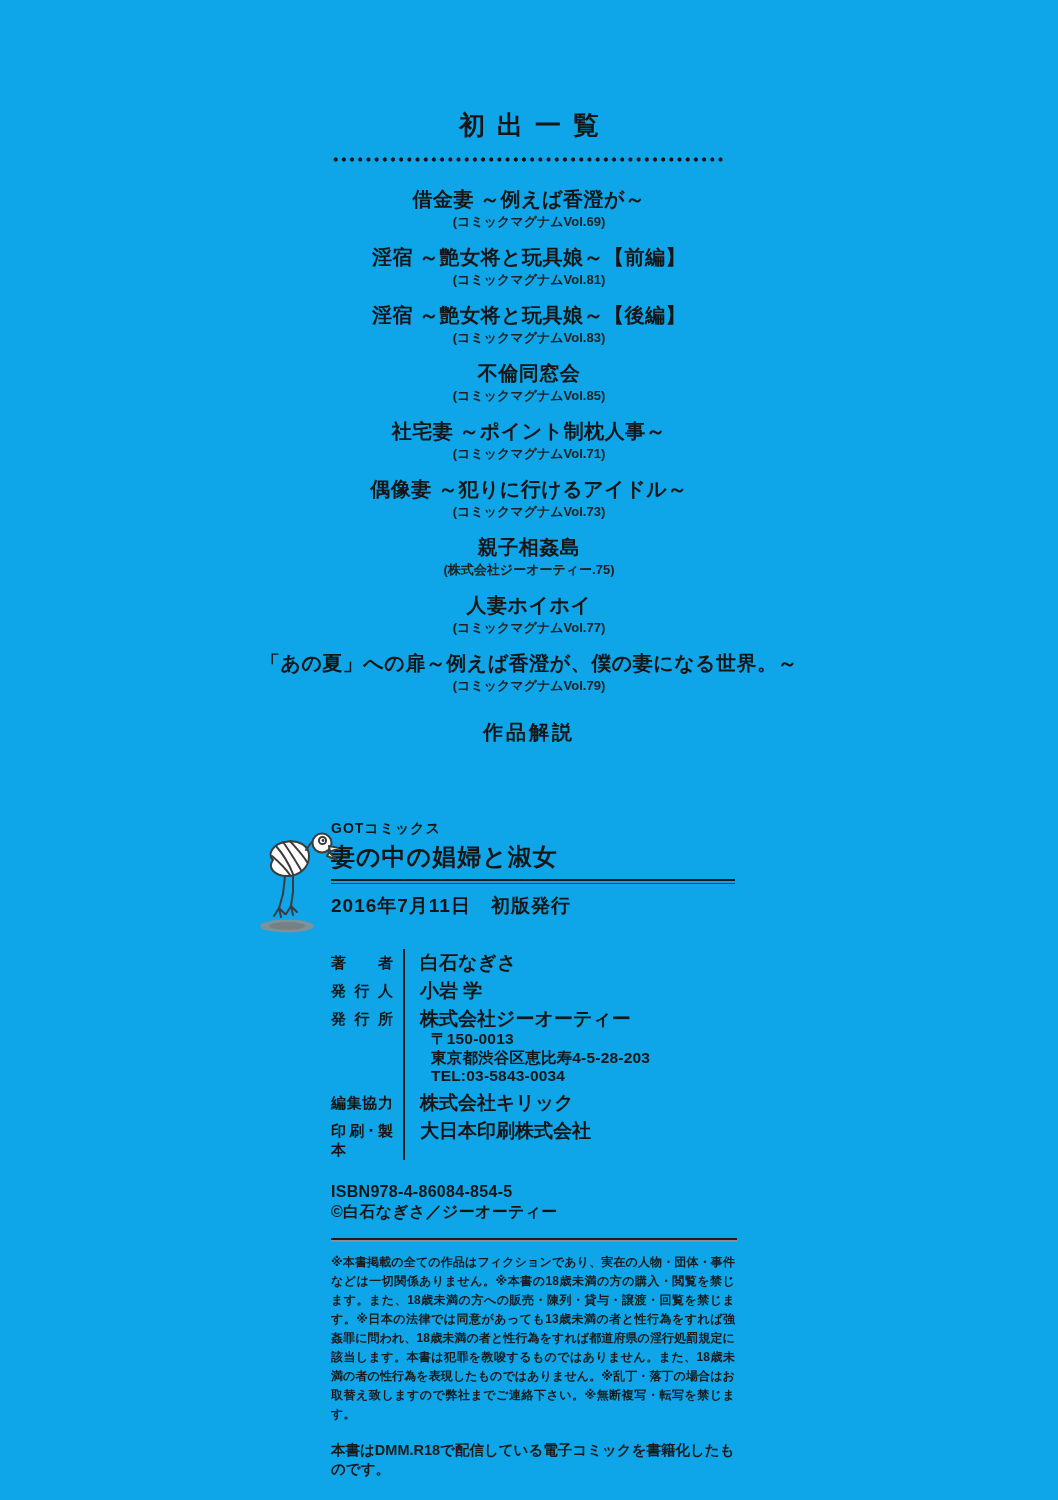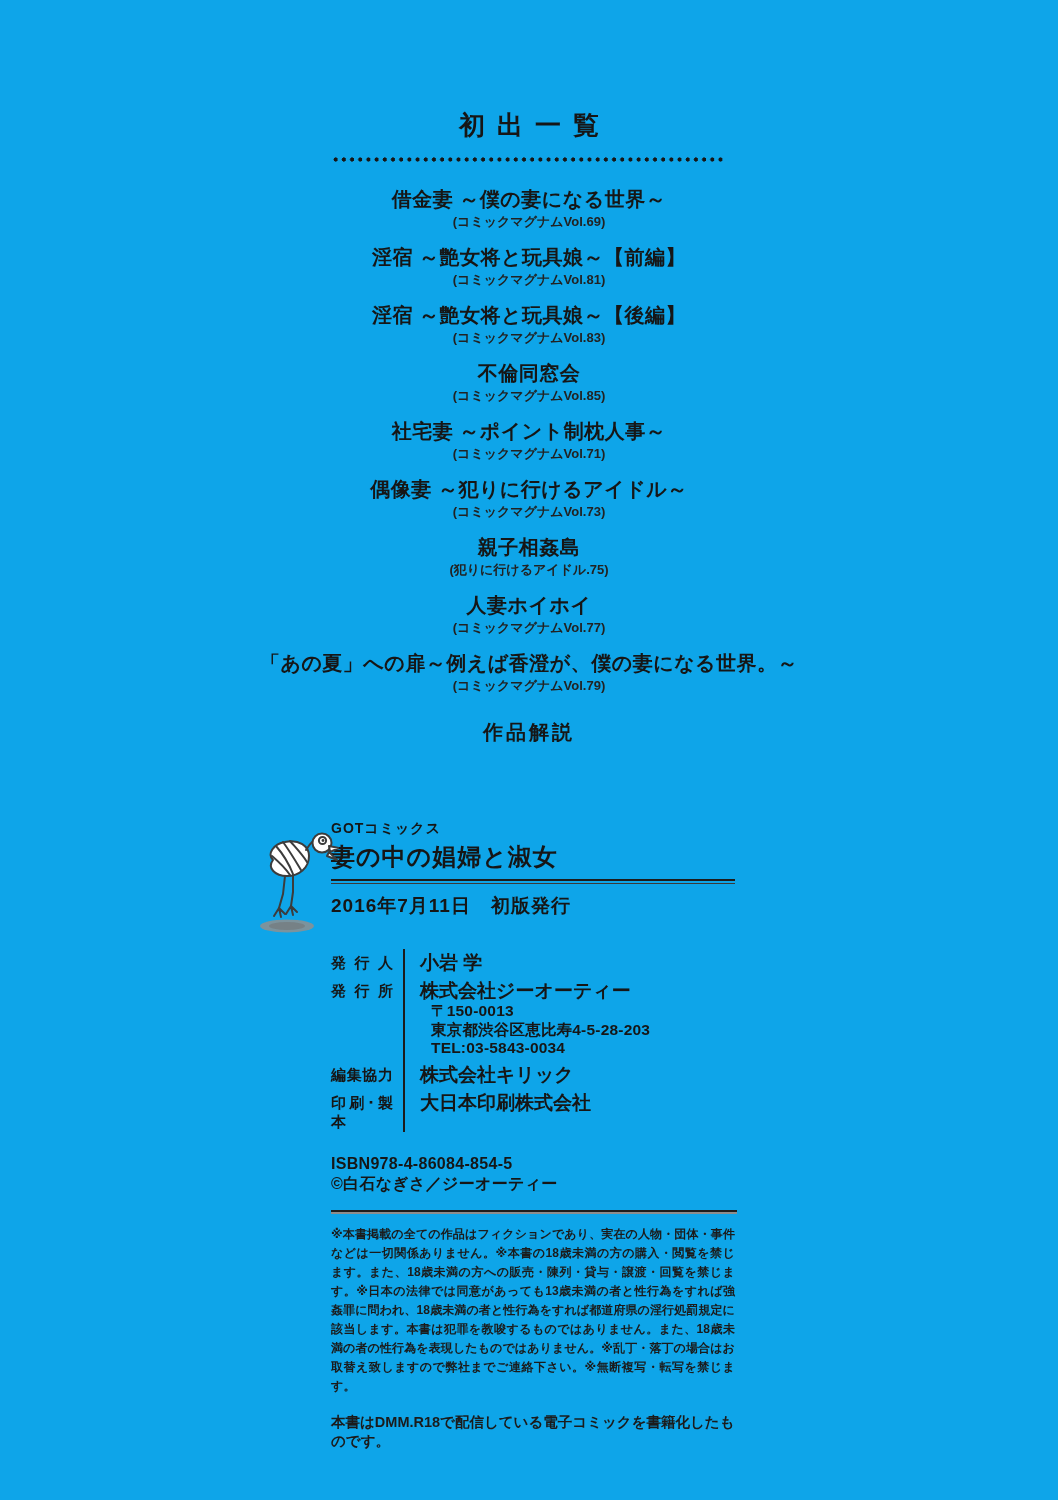--- a/index.html
+++ b/index.html
@@ -149,21 +149,21 @@
 </head>
 <body>
 
 <div class="page">
 
   <section class="works-section">
     <h1 class="works-title">初出一覧</h1>
     <div class="dotted-rule"></div>
 
     <div class="work">
-      <div class="work-title">借金妻 ～僕の妻になる世界～</div>
+      <div class="work-title">借金妻 ～例えば香澄が～</div>
       <div class="work-source">(コミックマグナムVol.69)</div>
     </div>
     <div class="work">
       <div class="work-title">淫宿 ～艶女将と玩具娘～【前編】</div>
       <div class="work-source">(コミックマグナムVol.81)</div>
     </div>
     <div class="work">
       <div class="work-title">淫宿 ～艶女将と玩具娘～【後編】</div>
       <div class="work-source">(コミックマグナムVol.83)</div>
     </div>
@@ -174,21 +174,21 @@
     <div class="work">
       <div class="work-title">社宅妻 ～ポイント制枕人事～</div>
       <div class="work-source">(コミックマグナムVol.71)</div>
     </div>
     <div class="work">
       <div class="work-title">偶像妻 ～犯りに行けるアイドル～</div>
       <div class="work-source">(コミックマグナムVol.73)</div>
     </div>
     <div class="work">
       <div class="work-title">親子相姦島</div>
-      <div class="work-source">(犯りに行けるアイドル.75)</div>
+      <div class="work-source">(株式会社ジーオーティー.75)</div>
     </div>
     <div class="work">
       <div class="work-title">人妻ホイホイ</div>
       <div class="work-source">(コミックマグナムVol.77)</div>
     </div>
     <div class="work">
       <div class="work-title">「あの夏」への扉～例えば香澄が、僕の妻になる世界。～</div>
       <div class="work-source">(コミックマグナムVol.79)</div>
     </div>
     <div class="work">
@@ -226,20 +226,24 @@
       </g>
     </svg>
 
     <div class="colophon-body">
       <div class="imprint-label">GOTコミックス</div>
       <div class="book-title">妻の中の娼婦と淑女</div>
       <div class="title-rule"></div>
       <div class="edition-line">2016年7月11日　初版発行</div>
 
       <div class="ctable">
+        <div class="crow">
+          <span class="clabel">著者</span>
+          <span class="cval">白石なぎさ</span>
+        </div>
         <div class="crow">
           <span class="clabel">発行人</span>
           <span class="cval">小岩 学</span>
         </div>
         <div class="crow">
           <span class="clabel">発行所</span>
           <div class="cval">
             <div>株式会社ジーオーティー</div>
             <div class="csub">〒150-0013</div>
             <div class="csub">東京都渋谷区恵比寿4-5-28-203</div>

